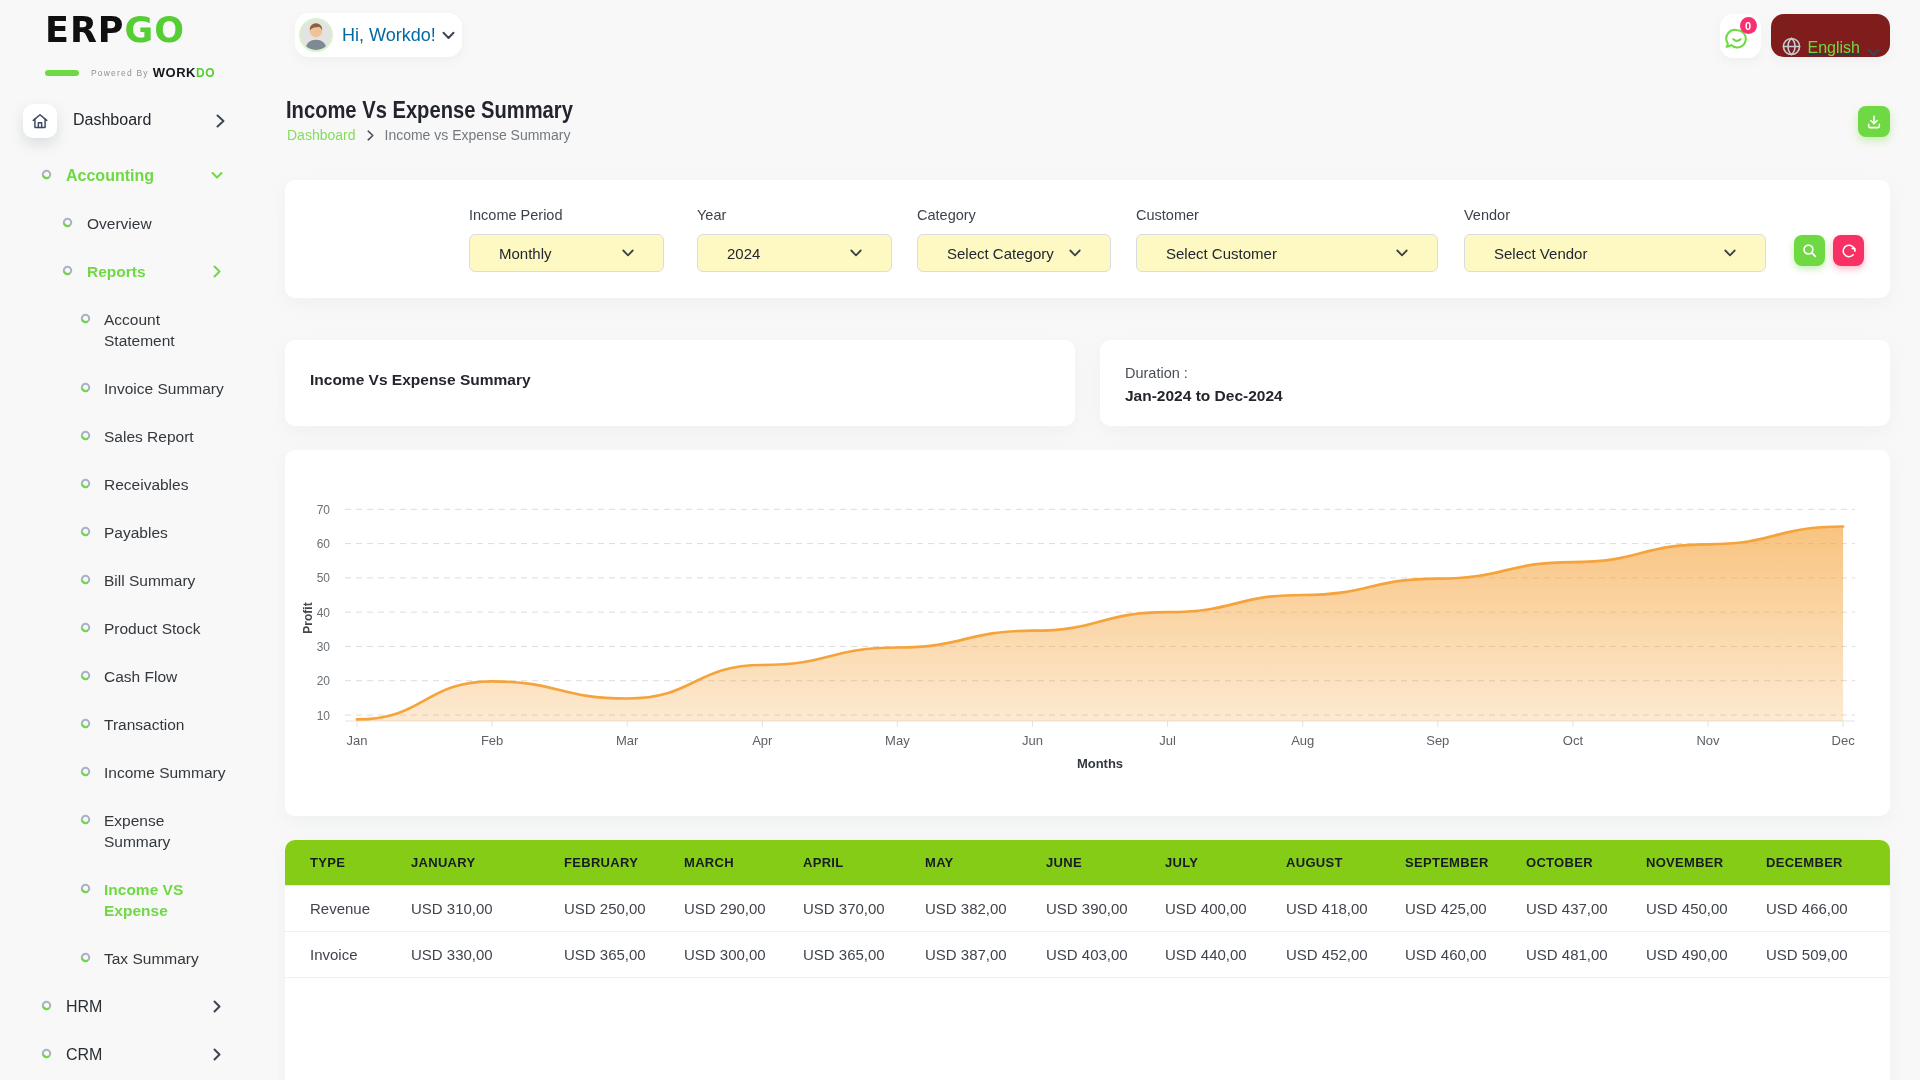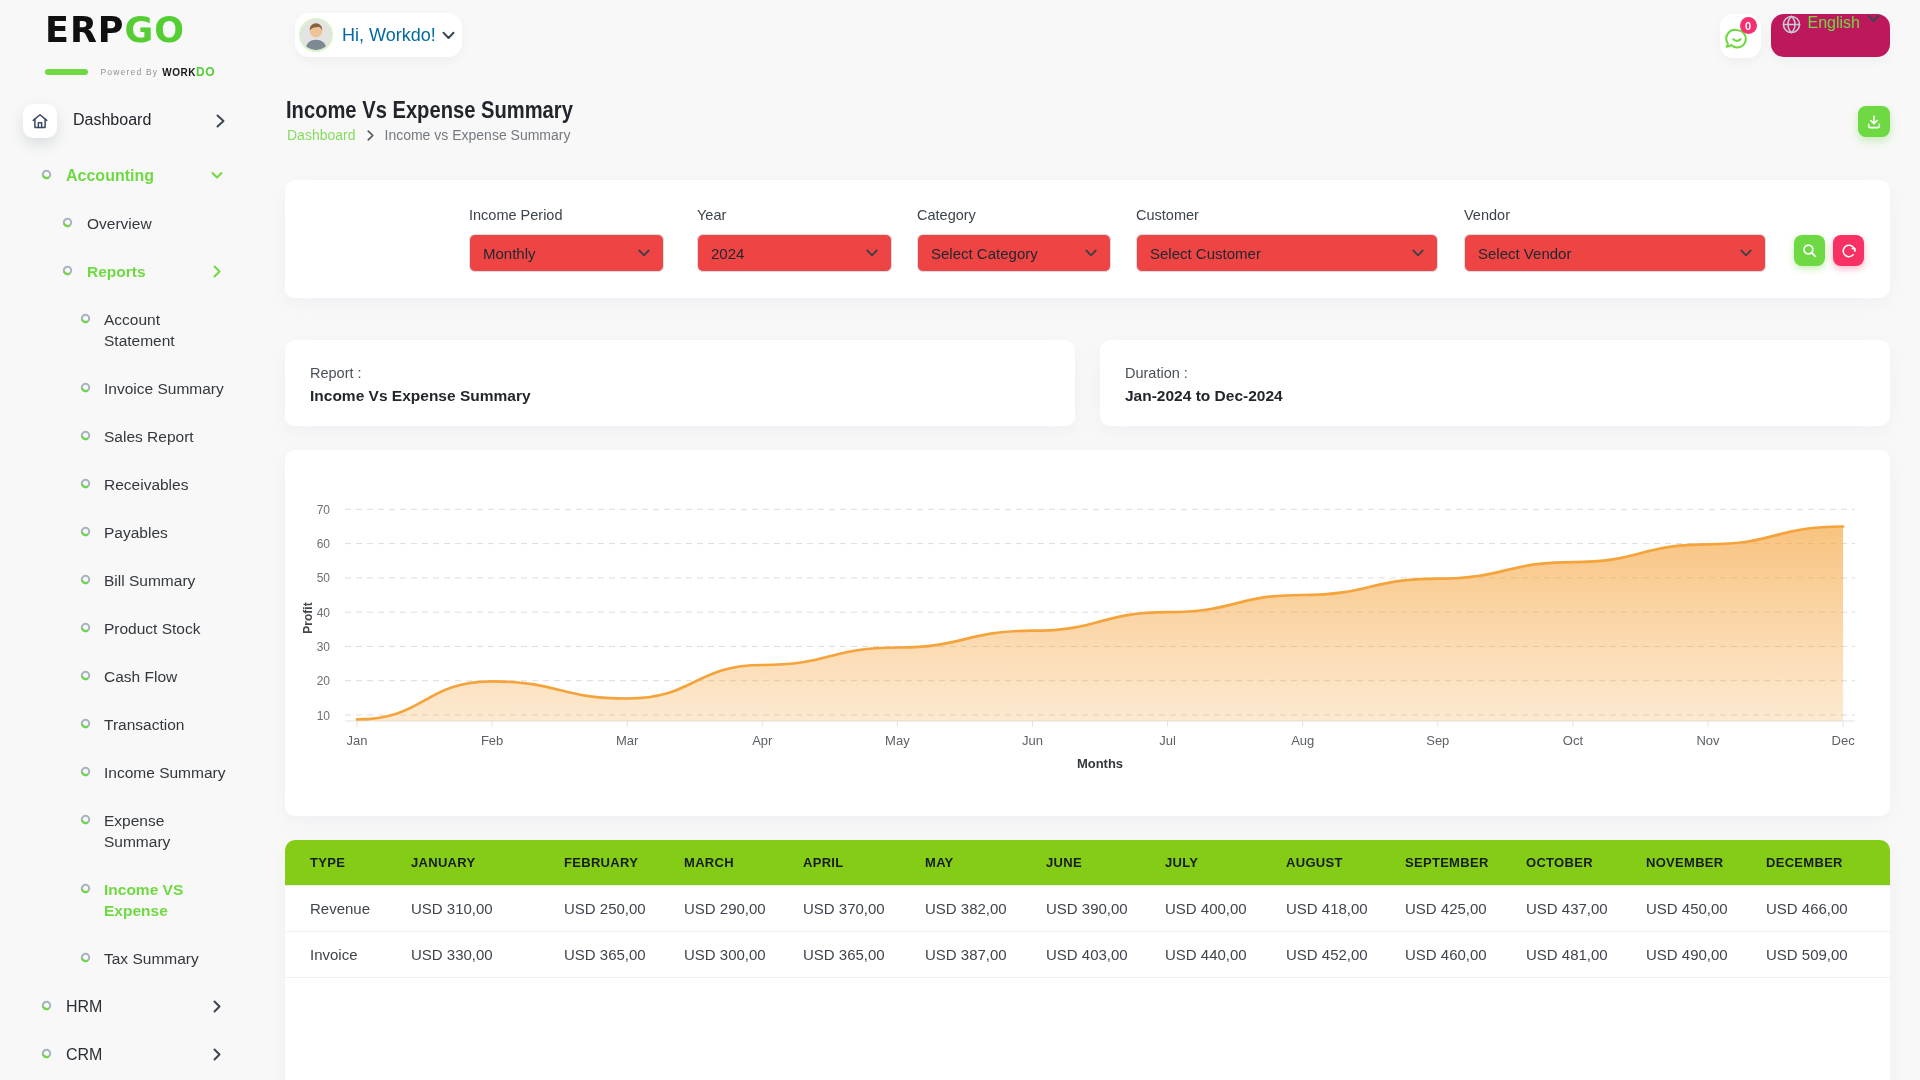--- a/index.html
+++ b/index.html
@@ -12,21 +12,21 @@
   }
   
   .sidebar { position:absolute; left:0; top:0; width:260px; height:1080px; background:#f8f8f8; }
   .logo { position:absolute; left:45px; top:10px; width:170px; }
   .logo-main { font-weight:bold; font-size:35px; letter-spacing:1px; line-height:40px; font-family:"DejaVu Sans", sans-serif; }
   .logo-erp { color:#101010; font-weight:bold; }
   .logo-go { color:#55ce33; font-weight:bold; }
   .logo-sub { display:flex; align-items:center; margin-top:15px; }
   .logo-bar { width:47px; height:6px; border-radius:3px; background:#6fd943; margin-right:12px; }
   .powered-by { font-size:8.5px; color:#8d9298; letter-spacing:1.2px; margin-right:4px; white-space:nowrap; }
-  .workdo-work { font-size:10px; font-weight:bold; color:#14181c; letter-spacing:0.5px; }
+  .workdo-work { font-size:13px; font-weight:bold; color:#14181c; letter-spacing:0.5px; }
   .workdo-do { font-size:12px; font-weight:bold; color:#55ce33; letter-spacing:0.5px; }
 
   .dash-row { position:absolute; left:0; top:104px; width:260px; height:34px; cursor:pointer; }
   .dash-icon-box { position:absolute; left:23px; top:0; width:34px; height:34px; background:#ffffff; border-radius:10px;
     box-shadow:0 6px 14px rgba(140,150,160,0.28); display:flex; align-items:center; justify-content:center; }
   .dash-label { position:absolute; left:73px; top:7px; font-size:16px; font-weight:500; color:#23272e; }
   .dash-chev { position:absolute; left:216px; top:10px; }
 
   .menu { position:absolute; left:0; top:165px; width:260px; }
   .menu-row { position:relative; margin-bottom:27px; line-height:21px; cursor:pointer; }
@@ -47,41 +47,41 @@
     display:flex; align-items:center; padding:0 5px 0 4px; box-shadow:0 4px 10px rgba(160,170,180,0.10); cursor:pointer; }
   .avatar-wrap { width:34px; height:34px; border-radius:50%; border:2px solid #d9f2cc; overflow:hidden; background:#e9e7e4; }
   .user-name { margin-left:9px; font-size:18px; color:#0369a1; }
   .user-chev { margin-left:6px; display:flex; margin-right:2px; }
 
   .top-right { position:absolute; right:30px; top:14px; display:flex; align-items:flex-start; }
   .chat-btn { width:41px; height:44px; background:#ffffff; border-radius:13px; position:relative; box-shadow:0 4px 10px rgba(160,170,180,0.10); cursor:pointer; }
   .chat-icon-pos { position:absolute; left:5px; top:13px; }
   .chat-badge { position:absolute; right:4px; top:3px; min-width:17px; height:17px; border-radius:9px; background:#f7316f;
     color:#fff; font-size:11px; font-weight:bold; display:flex; align-items:center; justify-content:center; padding:0 4px; }
-  .lang-pill { margin-left:10px; height:43px; background:#be185d; border-radius:13px; display:flex; align-items:flex-start;
-    padding:0 10px; box-shadow:0 4px 10px rgba(160,170,180,0.10); cursor:pointer; }
+  .lang-pill { margin-left:10px; height:43px; background:#7f1d1d; border-radius:13px; display:flex; align-items:flex-end;
+    padding:0 10px; box-shadow:0 4px 10px rgba(160,170,180,0.10); cursor:pointer;text-decoration:underline; }
   .lang-label { margin:0 7px 0 6px; font-size:16px; color:#6fd943; }
 
   
   .page-title { position:absolute; left:286px; top:96px; font-size:24px; font-weight:700; color:#22262c; letter-spacing:0; transform:scaleX(0.84); transform-origin:left center; }
   .breadcrumb { position:absolute; left:287px; top:127px; display:flex; align-items:center; font-size:14px; }
   .bc-home { color:#84dd5e; cursor:pointer; }
   .bc-sep { margin:0 11px; display:flex; }
   .bc-current { color:#73797f; }
   .download-btn { position:absolute; left:1858px; top:106px; width:32px; height:31px; background:#6fd943; border:none;
     border-radius:8px; display:flex; align-items:center; justify-content:center; cursor:pointer;
     box-shadow:0 4px 8px rgba(111,217,67,0.35); }
 
   
   .card { position:absolute; background:#ffffff; border-radius:10px; box-shadow:0 6px 18px rgba(170,180,195,0.10); }
   .filter-card { left:285px; top:180px; width:1605px; height:118px; }
   .f-field { position:absolute; top:27px; }
   .f-label { font-size:14.5px; color:#3d434d; display:block; }
-  .f-select { margin-top:11px; height:38px; border:1px solid #d8dce3; border-radius:6px; background:#ef4444;
-    display:flex; align-items:center; justify-content:space-between; padding:0 13px; font-size:15px; color:#23272f; cursor:pointer; }
+  .f-select { margin-top:11px; height:38px; border:1px solid #d8dce3; border-radius:6px; background:#fef9c3;
+    display:flex; align-items:center; justify-content:space-between; padding:0 29px; font-size:15px; color:#23272f; cursor:pointer; }
   .btn-sq { position:absolute; top:55px; width:31px; height:31px; border:none; border-radius:8px; display:flex;
     align-items:center; justify-content:center; cursor:pointer; }
   .btn-search { left:1509px; background:#6fd943; box-shadow:0 3px 7px rgba(111,217,67,0.4); }
   .btn-reset { left:1548px; background:#f73164; box-shadow:0 3px 7px rgba(247,49,100,0.35); }
 
   .report-card { left:285px; top:340px; width:790px; height:86px; padding:25px 25px; }
   .duration-card { left:1100px; top:340px; width:790px; height:86px; padding:25px 25px; }
   .rc-label { font-size:14.5px; color:#4a5058; }
   .rc-value { font-size:15.5px; font-weight:700; color:#23272d; margin-top:6px; }
 
@@ -392,21 +392,20 @@
     <span>
       <svg width="16" height="16" viewBox="0 0 24 24" fill="none" stroke="#ffffff" stroke-width="2.3" stroke-linecap="round" stroke-linejoin="round">
         <path d="M20.5 11a8.6 8.6 0 1 0-2.2 6.7"></path>
         <path d="M20.8 12.3v-4h-4"></path>
       </svg>
     </span>
   </button>
 </section>
 
 <section class="card report-card">
-  <div class="rc-label">Report :</div>
   <div class="rc-value">Income Vs Expense Summary</div>
 </section>
 <section class="card duration-card">
   <div class="rc-label">Duration :</div>
   <div class="rc-value">Jan-2024 to Dec-2024</div>
 </section>
 
 <section class="card chart-card">
   <svg id="chart-svg" width="1605" height="366" viewBox="0 0 1605 366">
       <defs>

